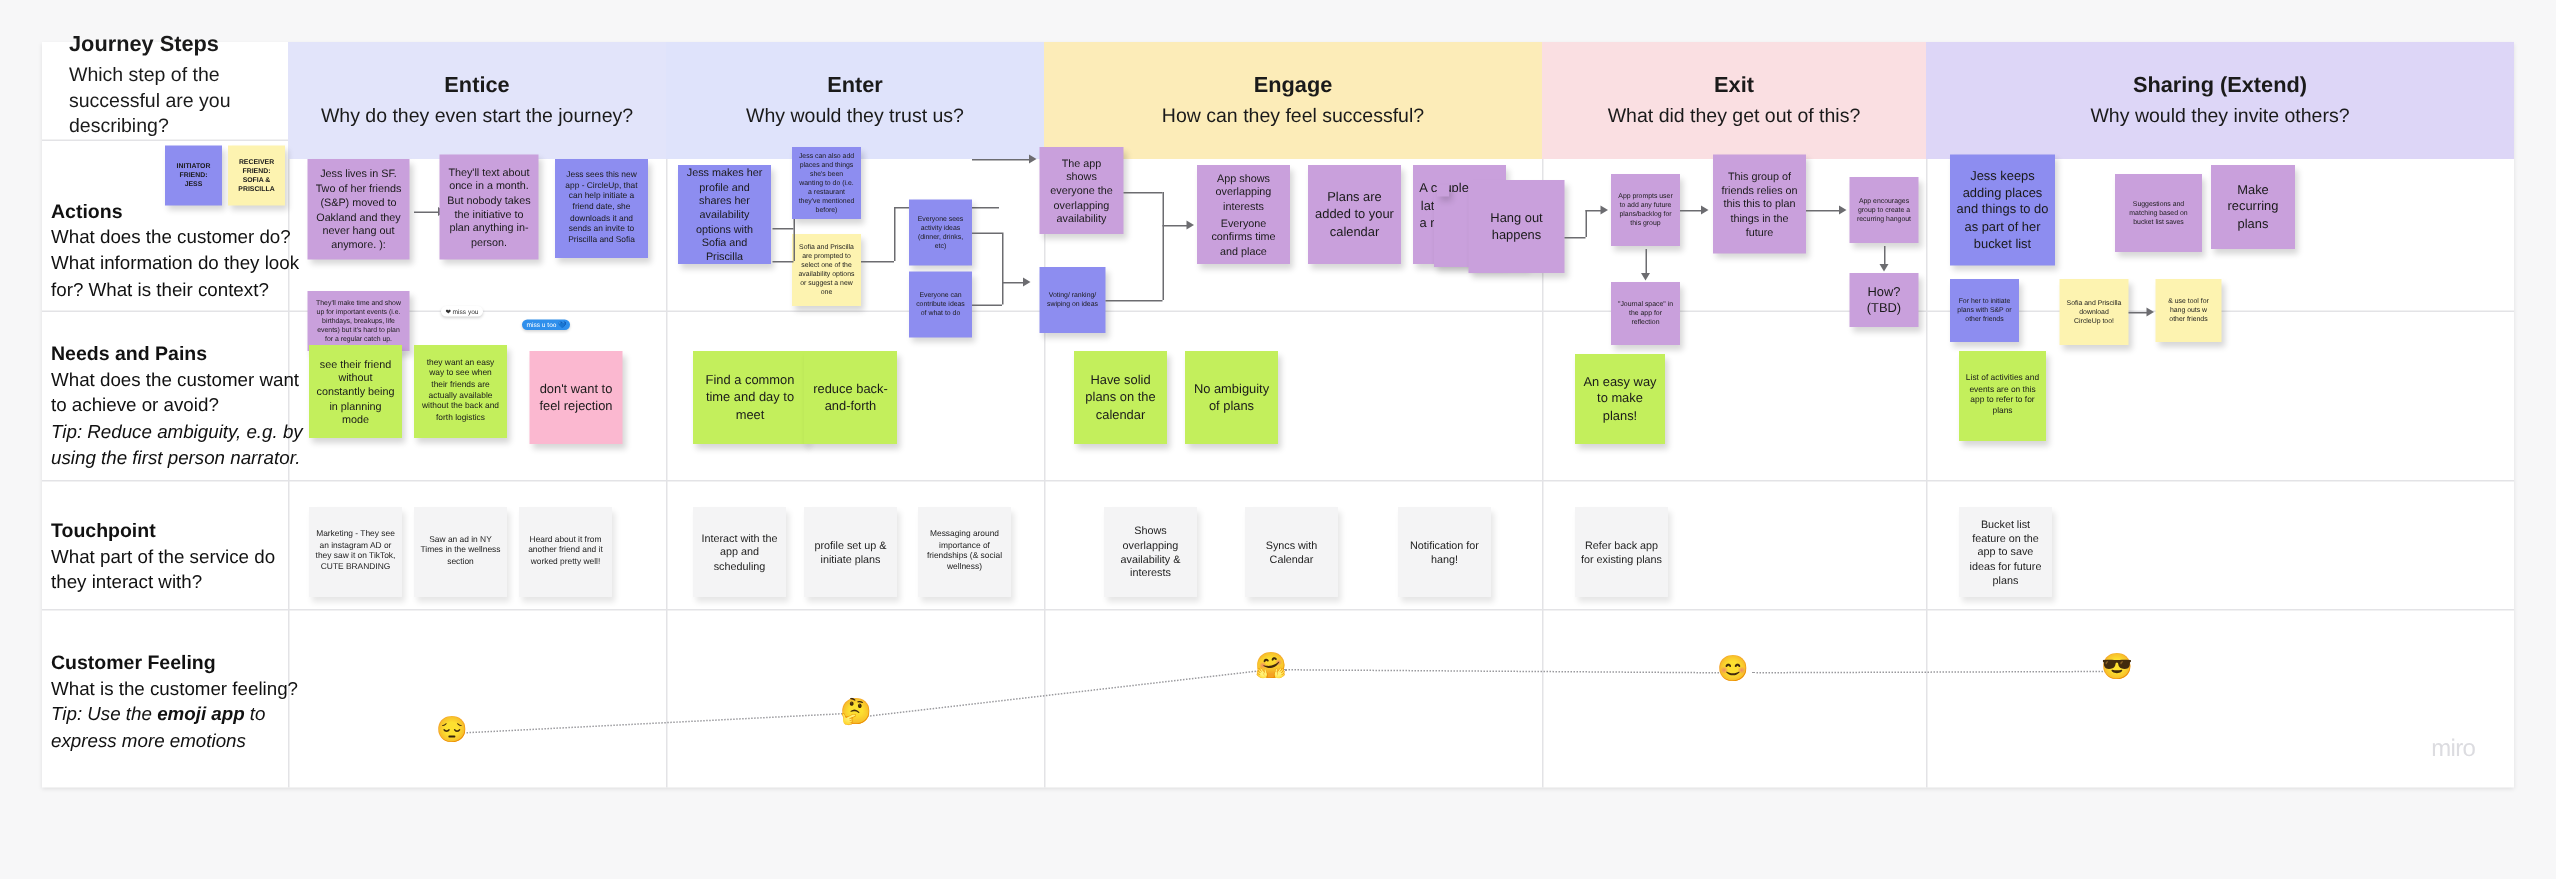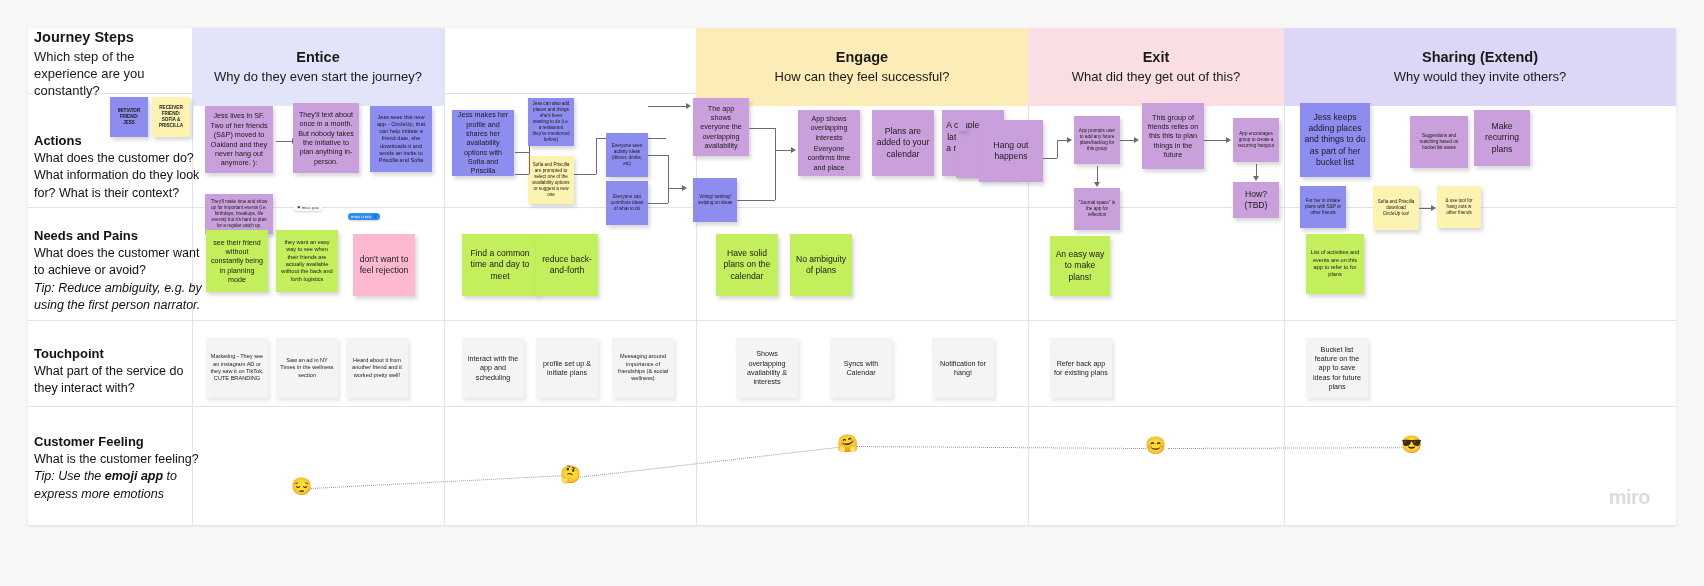--- a/index.html
+++ b/index.html
@@ -101,52 +101,56 @@
   }
   .chip.w { background: #ffffff; color: #333; }
   .chip.b { background: #2f8fec; color: #fff; }
 
   
   .emoji { position: absolute; font-size: 17px; line-height: 1; }
   .dots { position: absolute; height: 0; border-top: 1.5px dotted #9a9a9e; transform-origin: 0 0; }
 
   .miro {
     position: absolute; right: 26px; bottom: 16px;
-    font-size: 20px; color: #dcdce0; letter-spacing: -0.5px;
-    font-weight: bold;
+    font-size: 16px; color: #dcdce0; letter-spacing: -0.5px;
+    font-weight: normal;
     text-align: right;
   }
 </style>
 </head>
 <body>
 
 <div id="board">
   <div id="canvas">
 
     <div class="hline" style="top:65px"></div>
     <div class="hline" style="top:179px"></div>
     <div class="hline" style="top:292px"></div>
     <div class="hline" style="top:378px"></div>
 
     <div class="vline" style="left:164px;  height:497px"></div>
     <div class="vline" style="left:416px;  height:497px"></div>
     <div class="vline" style="left:668px;  height:497px"></div>
     <div class="vline" style="left:1000px; height:497px"></div>
     <div class="vline" style="left:1256px; height:497px"></div>
 
-    <div class="hdr" style="left:0;width:164px;height:65px;align-items:flex-start;padding-left:6px;justify-content:space-between">
+    <div class="hdr" style="left:12px;width:164px;height:65px;align-items:flex-start;padding-left:6px;justify-content:flex-end">
       <div class="t" style="text-align:left">Journey Steps</div>
-      <div class="s" style="text-align:left">Which step of the experience are you constantly?</div>
+      <div class="s" style="text-align:left">Which step of the successful are you describing?</div>
     </div>
 
     <div class="hdr" style="left:164px;width:252px;background:#e2e4fa">
       <div class="t">Entice</div>
       <div class="s">Why do they even start the journey?</div>
     </div>
 
+    <div class="hdr" style="left:416px;width:252px;background:#dfe3fb">
+      <div class="t">Enter</div>
+      <div class="s">Why would they trust us?</div>
+    </div>
 
     <div class="hdr" style="left:668px;width:332px;background:#fcecb8">
       <div class="t">Engage</div>
       <div class="s">How can they feel successful?</div>
     </div>
 
     <div class="hdr" style="left:1000px;width:256px;background:#fadfe2">
       <div class="t">Exit</div>
       <div class="s">What did they get out of this?</div>
     </div>

